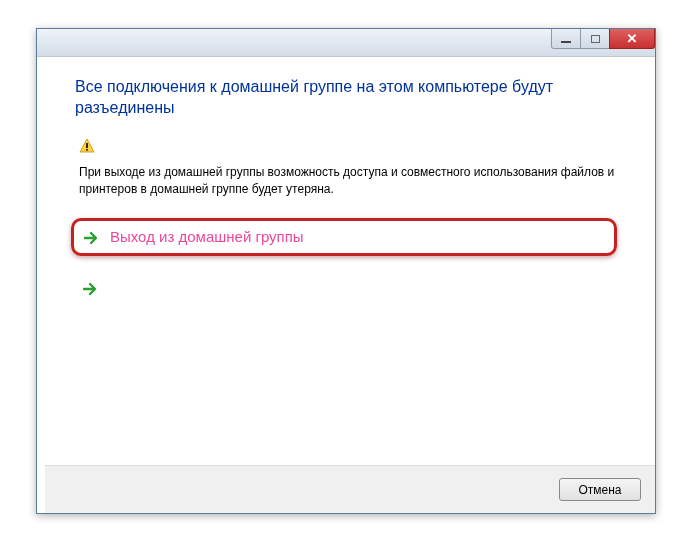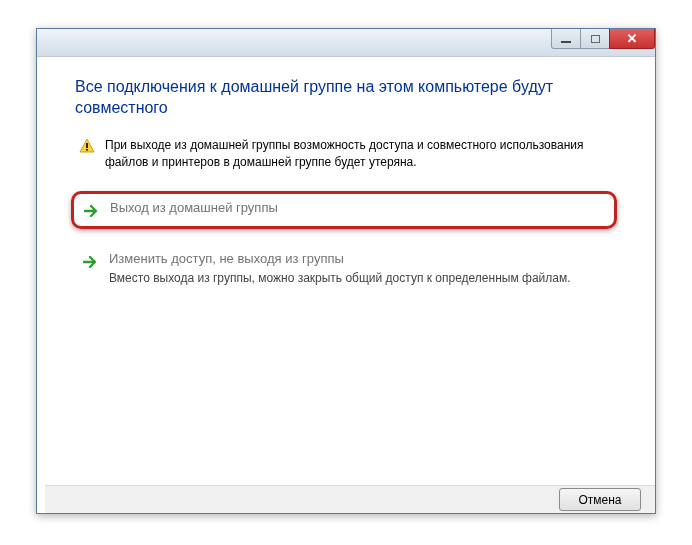--- a/index.html
+++ b/index.html
@@ -98,20 +98,21 @@
       font-size: 16px;
       font-weight: normal;
       line-height: 1.3;
       margin-bottom: 18px;
     }
     .warning-row {
       display: flex;
       gap: 10px;
       margin-bottom: 20px;
       padding-left: 4px;
+      flex-direction: column;
     }
     .warn-icon {
       width: 16px;
       height: 16px;
       flex-shrink: 0;
       margin-top: 1px;
     }
     .warning-text {
       font-size: 12px;
       color: #000;
@@ -135,36 +136,36 @@
       margin-bottom: 14px;
     }
     .arrow-icon {
       width: 18px;
       height: 18px;
       flex-shrink: 0;
       margin-top: 2px;
     }
     .option-body { flex: 1; }
     .option-title {
-      color: #737373;
-      font-size: 13px;
+      color: #ec4899;
+      font-size: 15px;
       line-height: 1.3;
     }
     .option-desc {
       color: #444;
       font-size: 12px;
       margin-top: 2px;
       line-height: 1.4;
     }
     .footer {
       position: absolute;
       bottom: 0;
       left: 8px;
       right: 0;
-      height: 28px;
+      height: 48px;
       background: #f0f0f0;
       border-top: 1px solid #dcdcdc;
       display: flex;
       align-items: center;
       justify-content: flex-end;
       padding: 0 14px;
       margin-top: 21px;
     }
     .btn {
       min-width: 82px;
@@ -191,21 +192,21 @@
           <span></span>
         </div>
       <div class="tbar-btn close">
           <span>✕</span>
         </div>
     </div>
   </div>
 
 
   <div class="content">
-    <div class="main-heading">Все подключения к домашней группе на этом компьютере будут совместного</div>
+    <div class="main-heading">Все подключения к домашней группе на этом компьютере будут разъединены</div>
 
     <div class="warning-row">
       <div class="warn-icon">
         <svg viewBox="0 0 16 16">
           <path d="M8 1 L15 14 L1 14 Z" fill="#ffd040" stroke="#c09000" stroke-width="0.8"></path>
           <rect x="7.2" y="5" width="1.6" height="5" fill="#000"></rect>
           <rect x="7.2" y="11" width="1.6" height="1.6" fill="#000"></rect>
         </svg>
       </div>
       <div class="warning-text">При выходе из домашней группы возможность доступа и совместного использования файлов и принтеров в домашней группе будет утеряна.</div>
@@ -222,23 +223,19 @@
       </div>
     </div>
 
 
     <div class="option-row">
       <div class="arrow-icon">
         <svg viewBox="0 0 18 18">
           <path d="M3 9 L13 9 M9 4 L14 9 L9 14" stroke="#2aa030" stroke-width="2.4" fill="none" stroke-linecap="round" stroke-linejoin="round"></path>
         </svg>
       </div>
-      <div class="option-body">
-        <div class="option-title">Изменить доступ, не выходя из группы</div>
-        <div class="option-desc">Вместо выхода из группы, можно закрыть общий доступ к определенным файлам.</div>
-      </div>
     </div>
   </div>
 
   <div class="footer">
     <button class="btn">Отмена</button>
   </div>
 </div>
 
 </body></html>

